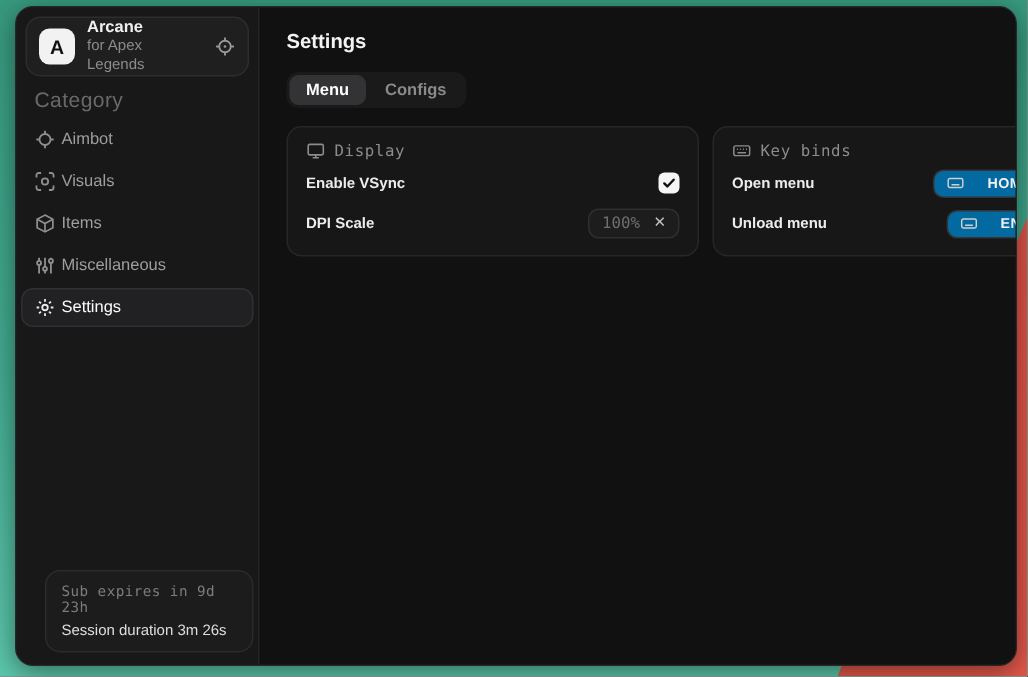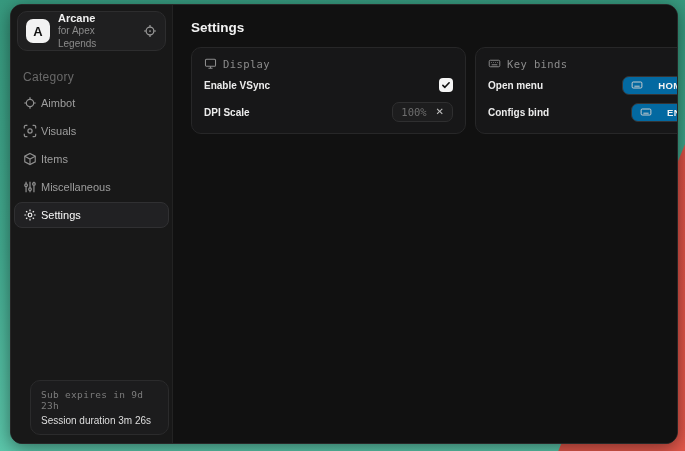--- a/index.html
+++ b/index.html
@@ -21,21 +21,21 @@
              border-right:1px solid #232323; position:relative; }
   .app-card { margin:6px; height:40px; background:#1f1f20; border:1px solid #2d2d2e;
               border-radius:10px; display:flex; align-items:center; padding:0 8px; gap:8px; }
   .logo { width:24px; height:24px; background:#f2f2f2; border-radius:7px; color:#111;
           font-weight:bold; font-size:13px; display:flex; align-items:center; justify-content:center; }
   .app-meta { flex:1; line-height:1.25; }
   .app-name { font-size:11px; font-weight:bold; color:#f0f0f0; }
   .app-sub  { font-size:10px; color:#8b8b8b; }
   .app-card .tico { color:#9a9a9a; display:flex; }
 
-  .cat { margin:19px 0 6px 12px; font-size:12px; color:#696969; letter-spacing:.3px; }
+  .cat { margin:7px 0 6px 12px; font-size:14px; color:#696969; letter-spacing:.3px; }
 
   .nav { display:flex; flex-direction:column; gap:2px; padding:0 3px; }
   .nav-item { height:26px; display:flex; align-items:center; gap:4px; padding:0 8px;
               border-radius:8px; color:#9e9e9e; font-size:11px; cursor:pointer;
               border:1px solid transparent;text-align:center; }
   .nav-item .nico { display:flex; color:#8f8f8f; }
   .nav-item.active { background:#212123; border-color:#303032; color:#fafafa; }
   .nav-item.active .nico { color:#e8e8e8; }
 
   .side-footer { position:absolute; left:19px; right:3px; bottom:8px; background:#1c1c1d;
@@ -160,20 +160,24 @@
 
       <div class="side-footer">
         <div class="sf1">Sub expires in 9d 23h</div>
         <div class="sf2">Session duration 3m 26s</div>
       </div>
     </aside>
 
     <main class="content">
       <div class="page-title">Settings</div>
 
+      <div class="tabbar">
+        <div class="tab active">Menu</div>
+        <div class="tab">Configs</div>
+      </div>
 
       <div class="cards">
 
         <section class="card display">
           <div class="card-head">
             <span class="cico">
               <svg width="13" height="13" viewBox="0 0 16 16" fill="none" stroke="currentColor" stroke-width="1.3">
                 <rect x="1.8" y="2.8" width="12.4" height="8.6" rx="1.3"></rect>
                 <path d="M8 11.4v2M5.5 13.8h5"></path>
               </svg>
@@ -217,21 +221,21 @@
                 <svg width="12" height="12" viewBox="0 0 16 16" fill="none" stroke="currentColor" stroke-width="1.3">
                   <rect x="1.5" y="4" width="13" height="8" rx="1.5"></rect>
                   <path d="M4.5 9.6h7"></path>
                 </svg>
               </span>
               <span class="ktext">HOME</span>
             </span>
           </div>
 
           <div class="crow">
-            <span class="rlabel">Configs bind</span>
+            <span class="rlabel">Unload menu</span>
             <span class="bindpill">
               <span class="kico">
                 <svg width="12" height="12" viewBox="0 0 16 16" fill="none" stroke="currentColor" stroke-width="1.3">
                   <rect x="1.5" y="4" width="13" height="8" rx="1.5"></rect>
                   <path d="M4.5 9.6h7"></path>
                 </svg>
               </span>
               <span class="ktext">END</span>
             </span>
           </div>

